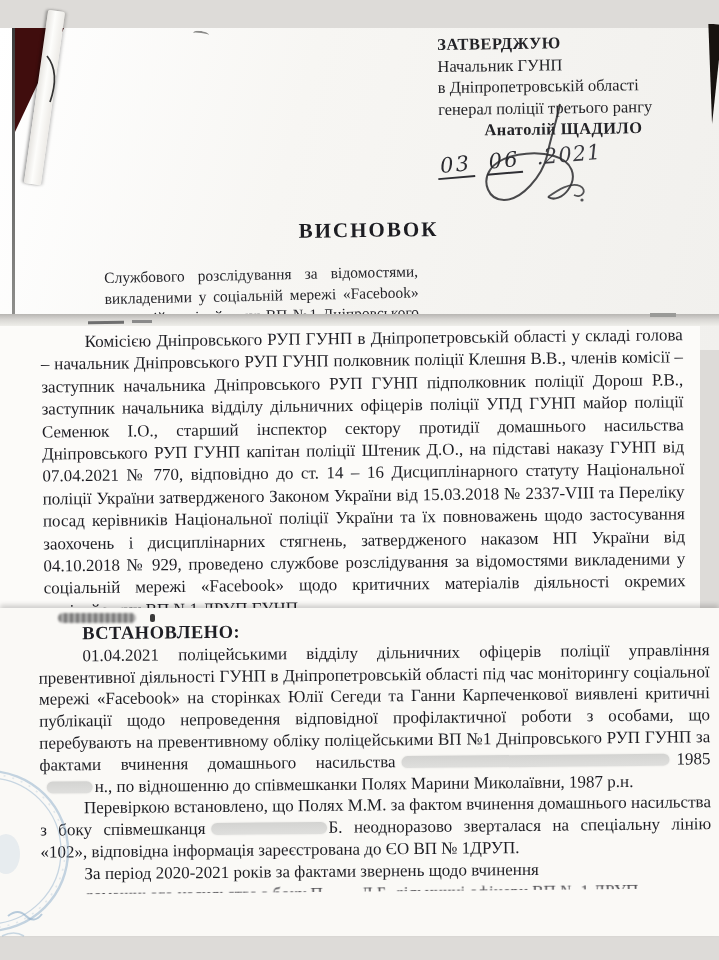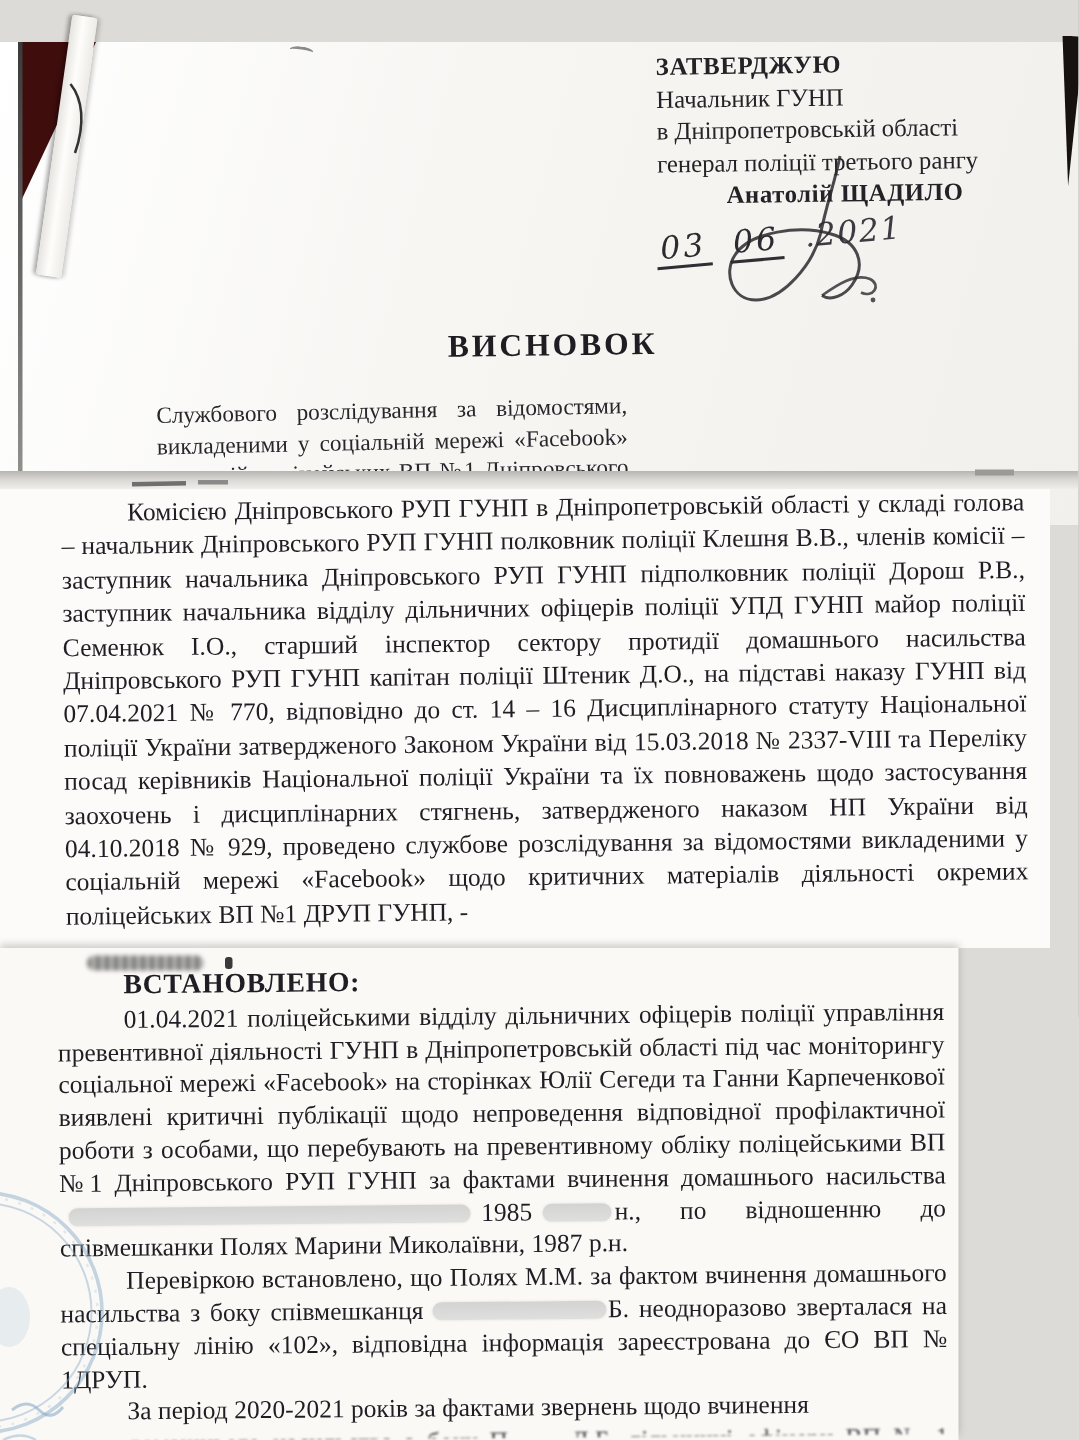--- a/index.html
+++ b/index.html
@@ -52,21 +52,21 @@
   .dash2{left:132px;top:320px;width:20px;height:3px;background:#8a8a8a;}
   .dash3{left:650px;top:313px;width:26px;height:4px;background:#9a9a98;}
 
   
   .photo2{position:absolute;left:0;top:326px;width:700px;height:306px;background:#fcfbf9;}
   .body-par{margin:0;padding:6px 14px 0 44px;font-size:17px;line-height:22.4px;
     text-align:justify;text-indent:44px;color:#1e1e24;
     transform:rotate(-.65deg);transform-origin:0 100%;}
 
   
-  .photo3{position:absolute;left:0;top:632px;width:639px;height:328px;background:#faf9f6;
+  .photo3{position:absolute;left:0;top:608px;width:719px;height:328px;background:#faf9f6;
     box-shadow:0 -3px 5px rgba(0,0,0,.18);}
   .smudge{position:absolute;left:58px;top:5px;width:78px;height:10px;border-radius:5px;
     background:repeating-linear-gradient(90deg,#4c4c4c 0 3px,#9a9a9a 3px 6px);
     filter:blur(1.3px);opacity:.75;}
   .smudge-dot{position:absolute;left:150px;top:6px;width:5px;height:8px;background:#3a3a3a;
     filter:blur(.5px);border-radius:2px;}
   .est{padding:16px 10px 0 38px;font-size:17px;line-height:21.8px;
     transform:rotate(-.55deg);transform-origin:0 0;}
   .est-heading{font-weight:bold;font-size:18.5px;letter-spacing:.5px;margin:0 0 3px 0;}
   .est p{margin:0;text-align:justify;text-indent:44px;}

